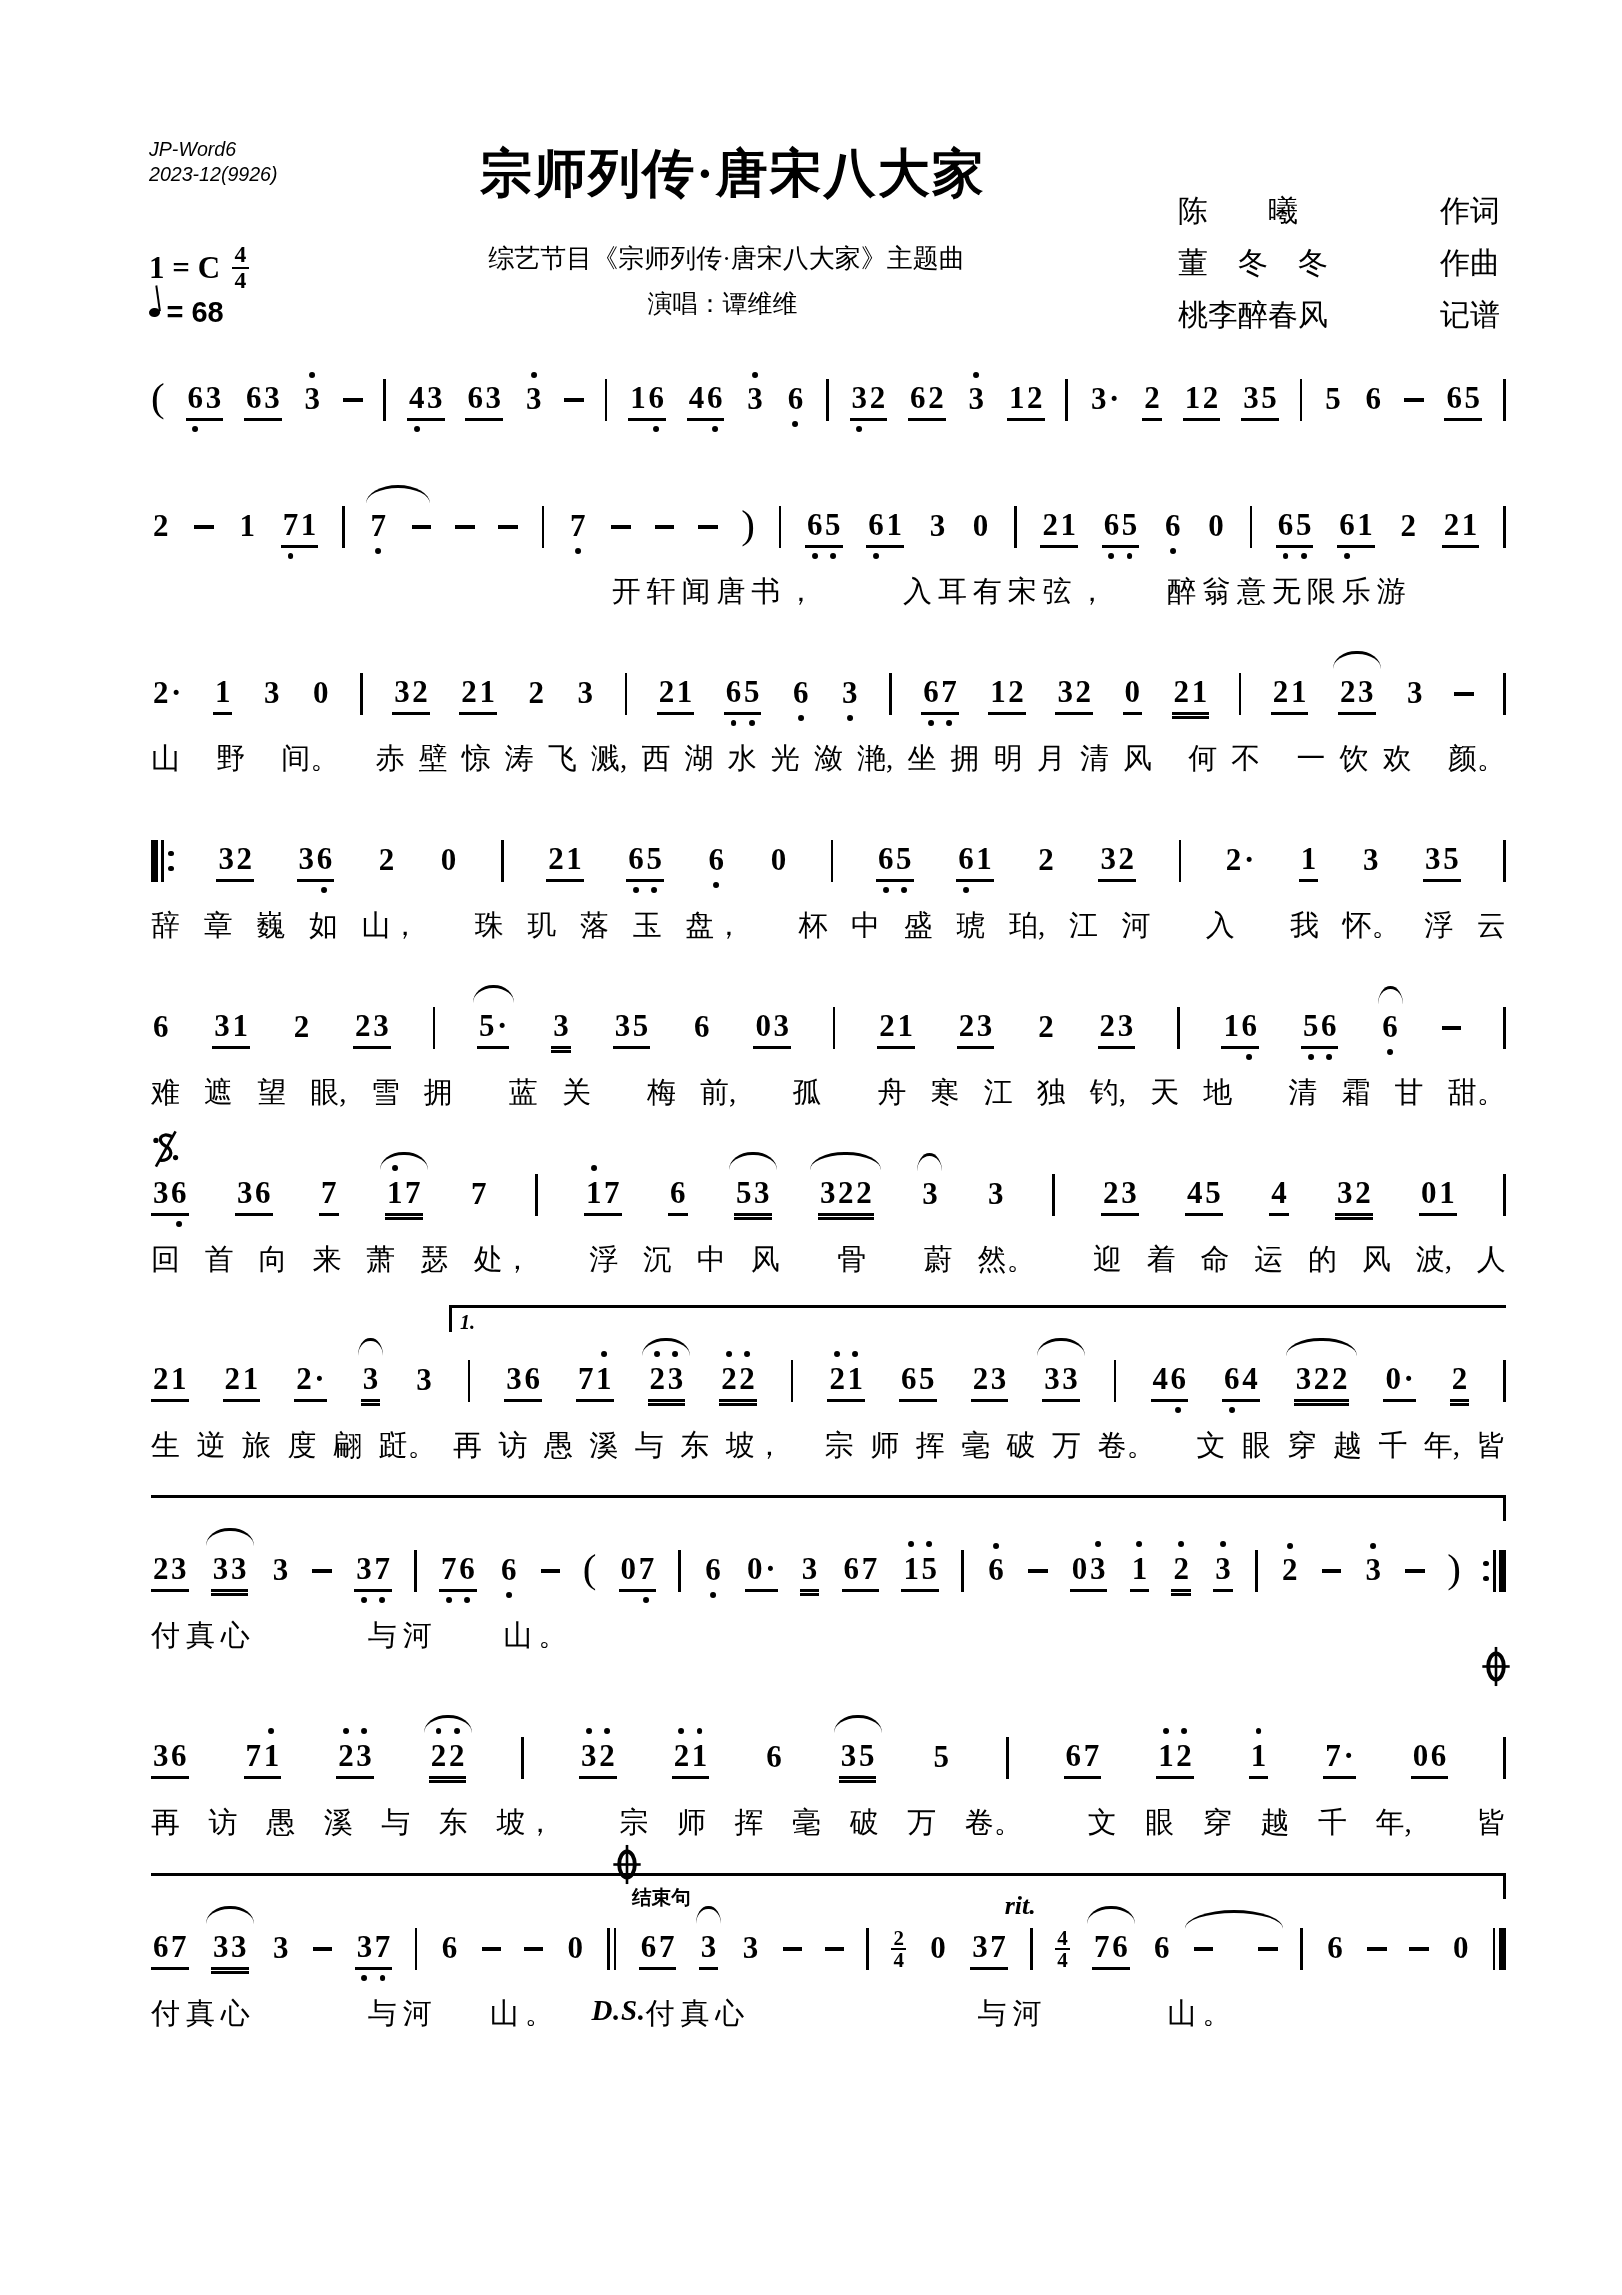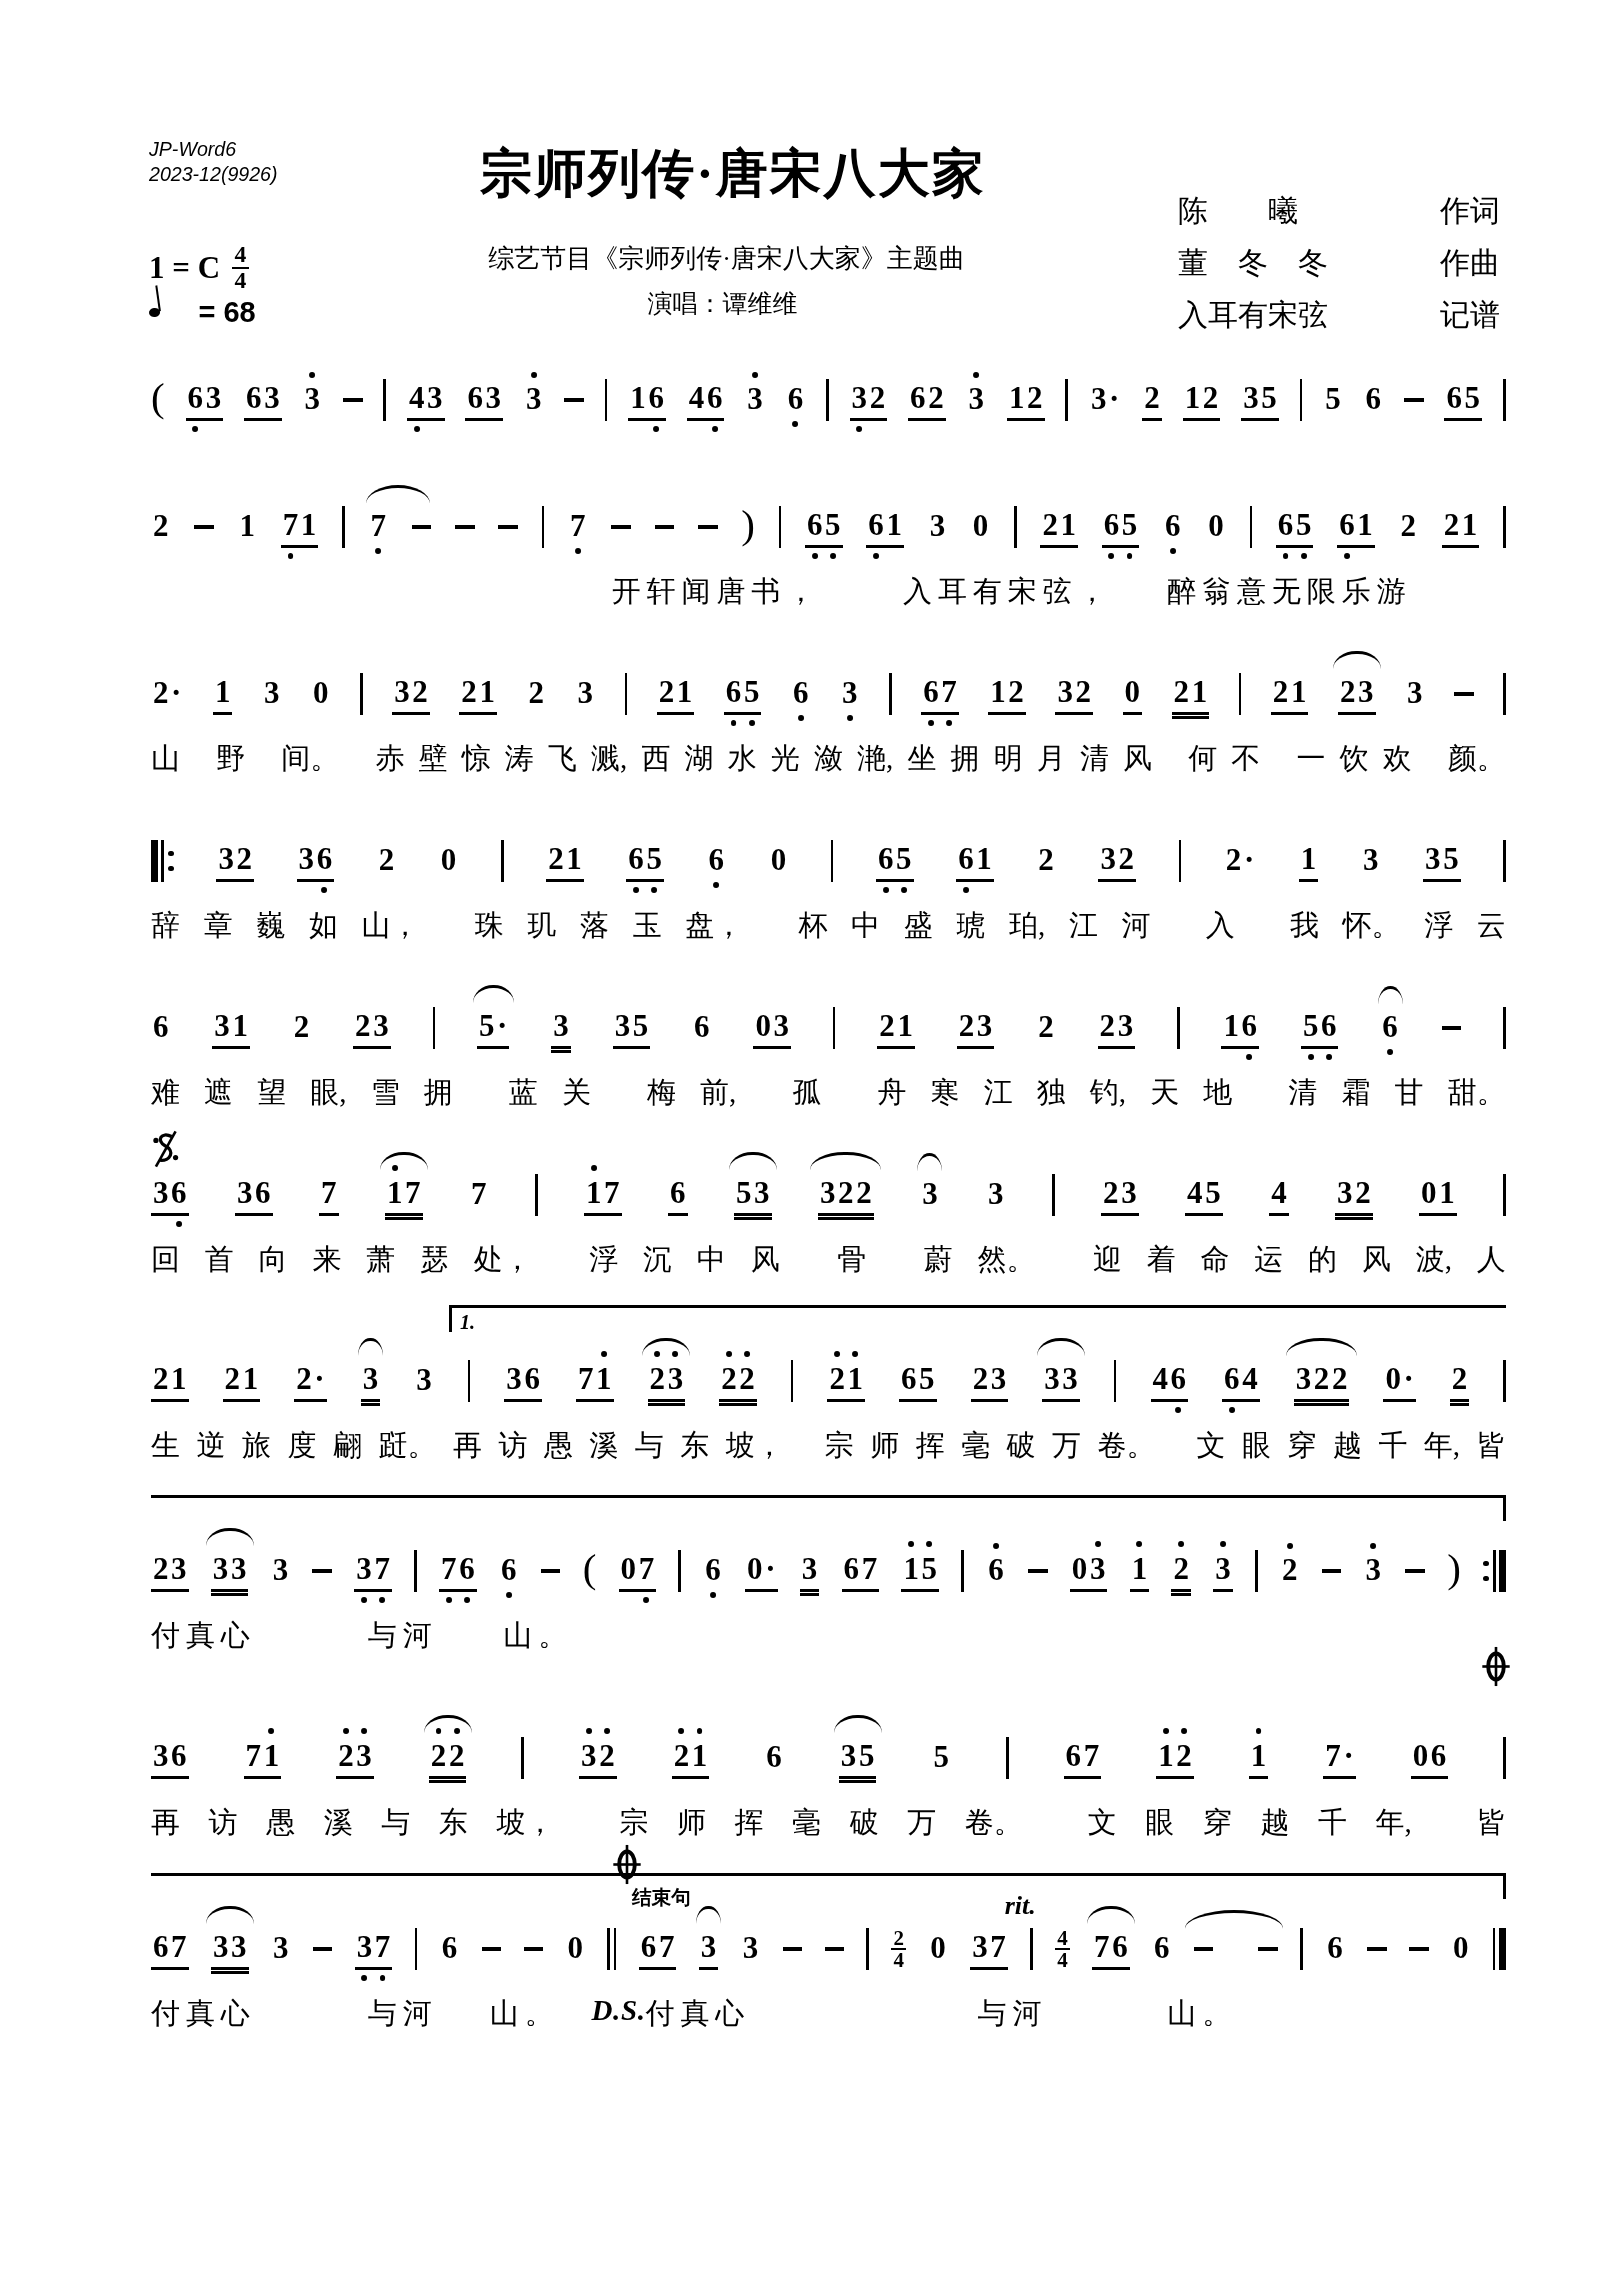--- a/index.html
+++ b/index.html
@@ -13,21 +13,21 @@
   .subtitle{position:absolute;left:275px;top:241px;width:903px;text-align:center;font-size:26px;}
   .singer{position:absolute;left:271px;top:287px;width:903px;text-align:center;font-size:25px;}
   .credits{position:absolute;left:1178px;top:191px;width:322px;font-size:30px;}
   .credit-row{display:flex;justify-content:space-between;margin-bottom:11px;white-space:nowrap;}
   .keysig{position:absolute;left:149px;top:243px;display:flex;align-items:center;
           font-size:31px;font-weight:bold;}
   .frac{display:inline-flex;flex-direction:column;align-items:center;font-size:23.6px;
         line-height:23.6px;font-weight:bold;margin-left:11.8px;}
   .frac .tt{border-bottom:2.6px solid #000;padding:0 2.6px;}
   .tempo{position:absolute;left:149px;top:296px;display:flex;align-items:center;
-         font-size:29px;font-weight:bold;font-family:"Liberation Sans",sans-serif;gap:32px;}
+         font-size:29px;font-weight:bold;font-family:"Liberation Sans",sans-serif;}
   .qnote{display:inline-block;position:relative;width:11px;height:8.5px;background:#000;
          border-radius:50%;margin-right:6.5px;transform:rotate(-8deg);}
   .qnote::after{content:"";position:absolute;right:-1.3px;top:-22px;width:2.6px;height:26px;background:#000;}
   
   .mline{position:absolute;left:151px;width:1355px;}
   .mline:nth-of-type(1){top:372px;} .mline:nth-of-type(2){top:499px;}
   .mline:nth-of-type(3){top:666px;} .mline:nth-of-type(4){top:833px;}
   .mline:nth-of-type(5){top:1000px;} .mline:nth-of-type(6){top:1167px;}
   .mline:nth-of-type(7){top:1305px;} .mline:nth-of-type(8){top:1495px;}
   .mline:nth-of-type(9){top:1682px;} .mline:nth-of-type(10){top:1873px;}
@@ -89,21 +89,21 @@
   <div class="credits" id="credits">
       <div class="credit-row">
         <span>陈　　曦</span>
         <span>作词</span>
       </div>
       <div class="credit-row">
         <span>董　冬　冬</span>
         <span>作曲</span>
       </div>
       <div class="credit-row">
-        <span>入耳有宋弦</span>
+        <span>桃李醉春风</span>
         <span>记谱</span>
       </div>
     </div>
 
   <div class="keysig">
     <span>1 = C</span>
     <span class="frac">
       <span class="tt">4</span>
       <span>4</span>
     </span>

